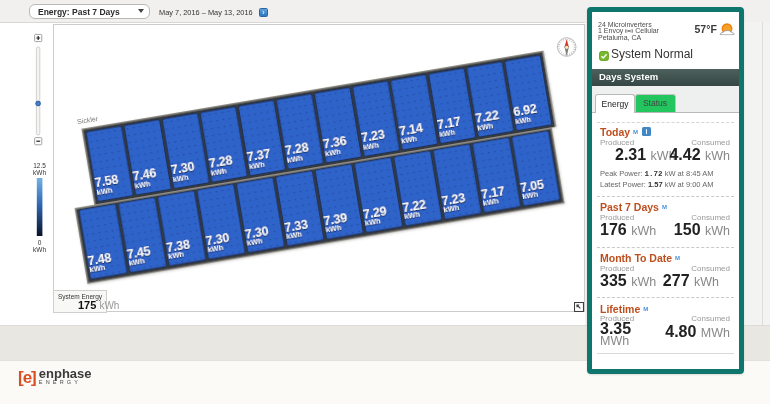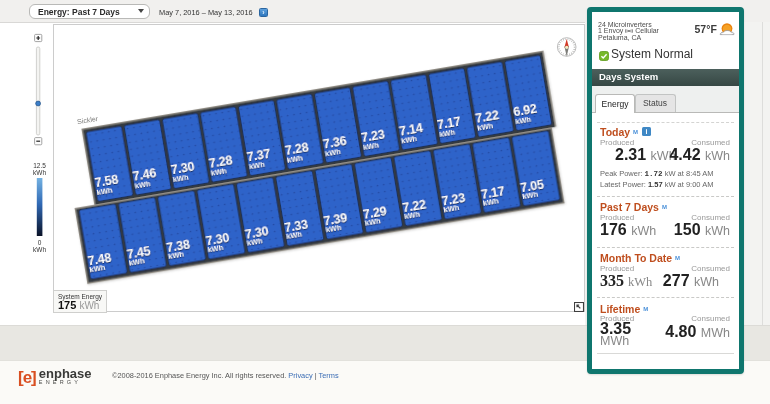--- a/index.html
+++ b/index.html
@@ -29,21 +29,20 @@
 
 <div class="abs" style="left:0;top:360px;width:770px;height:44px;background:#fbfaf7;border-top:1px solid #e2e1dc;">
 
   <div class="abs" style="left:18px;top:7px;">
     <span style="font-size:17px;color:#d94f22;font-weight:bold;letter-spacing:-1px;vertical-align:top;">[e]</span><span style="display:inline-block;margin-left:3px;vertical-align:top;">
       <span style="display:block;font-size:13px;color:#3a3a38;font-weight:bold;letter-spacing:0;line-height:12px;">enphase</span>
       <span style="display:block;font-size:5.5px;color:#4a4a48;letter-spacing:3.2px;line-height:5px;">ENERGY</span>
     </span>
   </div>
 
-  <div class="abs" style="left:112px;top:9.5px;font-size:7.4px;color:#555;white-space:nowrap;">©2008-2016 Enphase Energy Inc. All rights reserved. <span style="color:#3b6db5;">Privacy</span> | <span style="color:#3b6db5;">Terms</span></div>
 </div>
 
 <svg class="abs" style="left:0;top:22px;" width="585" height="290" viewBox="0 0 585 290">
   <defs>
     <pattern id="cells" width="6.4" height="7.0" patternUnits="userSpaceOnUse">
       <circle cx="3.2" cy="3.5" r="0.85" fill="#20469e" opacity="0.9"></circle>
     </pattern>
     <linearGradient id="scaleGrad" x1="0" y1="0" x2="0" y2="1">
       <stop offset="0" stop-color="#74b2e2"></stop>
       <stop offset="0.45" stop-color="#3069b5"></stop>
@@ -263,21 +262,21 @@
   <text x="39.5" y="153" font-size="6.5" fill="#333" text-anchor="middle">kWh</text>
 
   <rect x="36.8" y="156" width="5.6" height="58" fill="url(#scaleGrad)"></rect>
 
   <text x="39.5" y="223" font-size="6.5" fill="#333" text-anchor="middle">0</text>
   <text x="39.5" y="230" font-size="6.5" fill="#333" text-anchor="middle">kWh</text>
 </svg>
 
 <div class="abs" style="left:53px;top:290px;width:52px;height:21px;background:#f8f8f6;border:1px solid #cfcfcd;">
   <div class="abs" style="left:4px;top:2px;font-size:6.5px;color:#333;white-space:nowrap;">System Energy</div>
-  <div class="abs" style="left:4px;top:8px;font-size:11px;white-space:nowrap;"><b style="color:#111;">175</b> <span style="color:#999;font-size:10px;">kWh</span></div>
+  <div class="abs" style="left:4px;top:8px;font-size:11px;white-space:nowrap;"><b style="color:#111;margin-left:20px;">175</b> <span style="color:#999;font-size:10px;">kWh</span></div>
 </div>
 
 <svg class="abs" style="left:573.5px;top:301.5px;" width="10" height="10" viewBox="0 0 10 10">
   <rect x="0.5" y="0.5" width="9" height="9" fill="#fff" stroke="#3f3f3f" stroke-width="1.1"></rect>
   <path d="M6.3 6.3 L3 3 M3 5.2 V3 H5.2" stroke="#3f3f3f" stroke-width="1.2" fill="none"></path>
 </svg>
 
 <div class="abs" style="left:587px;top:7px;width:147px;height:357px;background:#fff;border:5px solid #0f766e;border-radius:4px;box-shadow:0 1px 2px rgba(0,0,0,0.12);overflow:hidden;">
 
   <div class="abs" style="left:6px;top:9.5px;font-size:7px;line-height:6.5px;color:#4c4c4c;">
@@ -303,21 +302,21 @@
       </svg><span style="font-size:12px;color:#333;margin-left:2px;vertical-align:1.5px;">System Normal</span>
   </div>
 
   <div class="abs" style="left:0;top:57px;width:147px;height:16.5px;background:linear-gradient(#4c605c,#364744);color:#fff;font-size:9.5px;font-weight:bold;line-height:16.5px;padding-left:7px;box-sizing:border-box;">Days System</div>
 
   <div class="abs" style="left:0;top:73.5px;width:147px;height:26px;background:#eef0ef;border-bottom:1px solid #b9b9b7;"></div>
 
   <div class="abs" style="left:3px;top:81.5px;width:38px;height:18px;background:#fff;border:1px solid #b9b9b7;border-bottom:none;border-radius:3px 3px 0 0;font-size:8.5px;color:#222;text-align:center;line-height:18px;z-index:2;">Energy</div>
   <div class="abs" style="left:4px;top:99px;width:36px;height:2px;background:#fff;z-index:3;"></div>
 
-  <div class="abs" style="left:42.5px;top:81.5px;width:39px;height:17px;background:#e5e5e5;border:1px solid #c2c4c3;border-bottom:none;border-radius:3px 3px 0 0;font-size:8.5px;color:#444;text-align:center;line-height:17px;">Status</div>
+  <div class="abs" style="left:42.5px;top:81.5px;width:39px;height:17px;background:#22c55e;border:1px solid #c2c4c3;border-bottom:none;border-radius:3px 3px 0 0;font-size:8.5px;color:#444;text-align:center;line-height:17px;">Status</div>
 
   <div class="abs" style="left:5px;top:109.5px;width:137px;border-top:1px dashed #d4d4d2;"></div>
 
   <div class="abs" style="left:8px;top:114px;font-size:10.5px;font-weight:bold;color:#bf4e1e;">Today <span style="font-size:6px;color:#4a90d9;vertical-align:2px;">M</span></div>
 
   <div class="abs" style="left:50px;top:115px;width:9px;height:9px;background:#3f88c5;border-radius:1.5px;color:#fff;font-size:7px;font-weight:bold;text-align:center;line-height:9px;">i</div>
 
   <div class="abs" style="left:8px;top:126px;font-size:8px;color:#999;">Produced</div>
   <div class="abs" style="right:9px;top:126px;font-size:8px;color:#999;">Consumed</div>
 
@@ -334,21 +333,21 @@
   <div class="abs" style="left:8px;top:200.5px;font-size:8px;color:#999;">Produced</div>
   <div class="abs" style="right:9px;top:200.5px;font-size:8px;color:#999;">Consumed</div>
   <div class="abs" style="left:8px;top:208.5px;font-size:16px;font-weight:bold;color:#222;white-space:nowrap;">176 <span style="font-size:12.5px;font-weight:normal;color:#888;">kWh</span></div>
   <div class="abs" style="right:9px;top:208.5px;font-size:16px;font-weight:bold;color:#222;white-space:nowrap;">150 <span style="font-size:12.5px;font-weight:normal;color:#888;">kWh</span></div>
 
   <div class="abs" style="left:5px;top:235px;width:137px;border-top:1px dashed #c9c9c7;"></div>
 
   <div class="abs" style="left:8px;top:240px;font-size:10.5px;font-weight:bold;color:#bf4e1e;">Month To Date <span style="font-size:6px;color:#4a90d9;vertical-align:2px;">M</span></div>
   <div class="abs" style="left:8px;top:251.5px;font-size:8px;color:#999;">Produced</div>
   <div class="abs" style="right:9px;top:251.5px;font-size:8px;color:#999;">Consumed</div>
-  <div class="abs" style="left:8px;top:259.5px;font-size:16px;font-weight:bold;color:#222;white-space:nowrap;font-family:Liberation Serif, serif;">335 <span style="font-size:12.5px;font-weight:normal;color:#888;">kWh</span></div>
+  <div class="abs" style="left:8px;top:259.5px;font-size:16px;font-weight:bold;color:#222;white-space:nowrap;">335 <span style="font-size:12.5px;font-weight:normal;color:#888;">kWh</span></div>
   <div class="abs" style="right:20px;top:259.5px;font-size:16px;font-weight:bold;color:#222;white-space:nowrap;">277 <span style="font-size:12.5px;font-weight:normal;color:#888;">kWh</span></div>
 
   <div class="abs" style="left:5px;top:285px;width:137px;border-top:1px dashed #c9c9c7;"></div>
 
   <div class="abs" style="left:8px;top:290.5px;font-size:10.5px;font-weight:bold;color:#bf4e1e;">Lifetime <span style="font-size:6px;color:#4a90d9;vertical-align:2px;">M</span></div>
   <div class="abs" style="left:8px;top:302px;font-size:8px;color:#999;">Produced</div>
   <div class="abs" style="right:9px;top:302px;font-size:8px;color:#999;">Consumed</div>
   <div class="abs" style="left:8px;top:310.5px;font-size:16px;font-weight:bold;color:#222;line-height:11px;">3.35<br><span style="font-size:12.5px;font-weight:normal;color:#888;">MWh</span></div>
   <div class="abs" style="right:9px;top:310.5px;font-size:16px;font-weight:bold;color:#222;white-space:nowrap;">4.80 <span style="font-size:12.5px;font-weight:normal;color:#888;">MWh</span></div>
 

